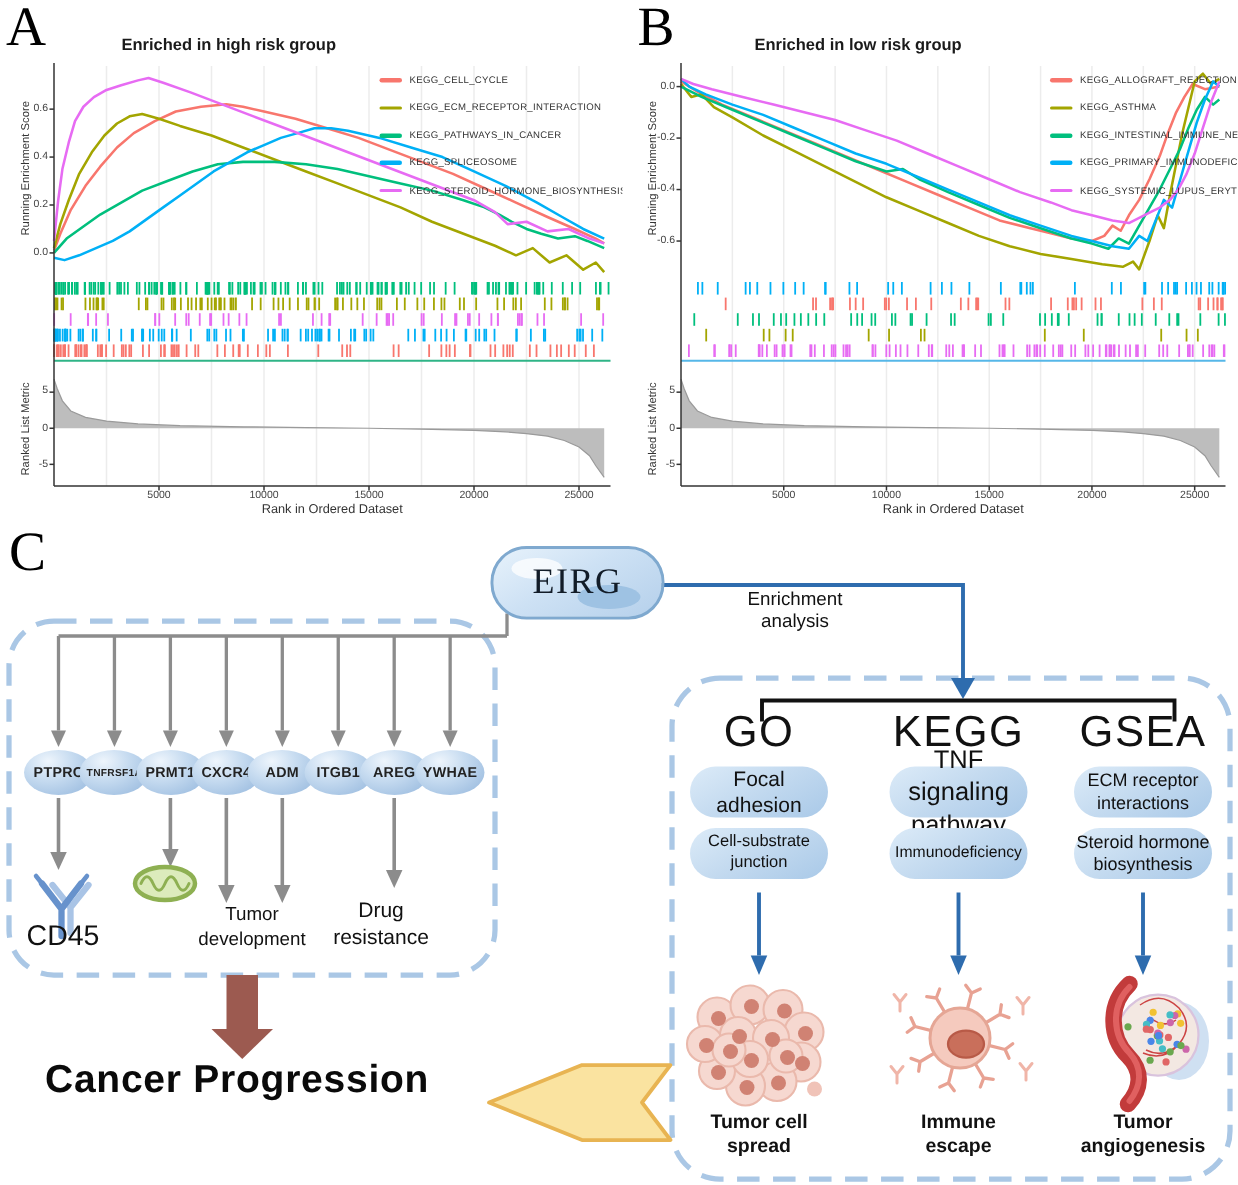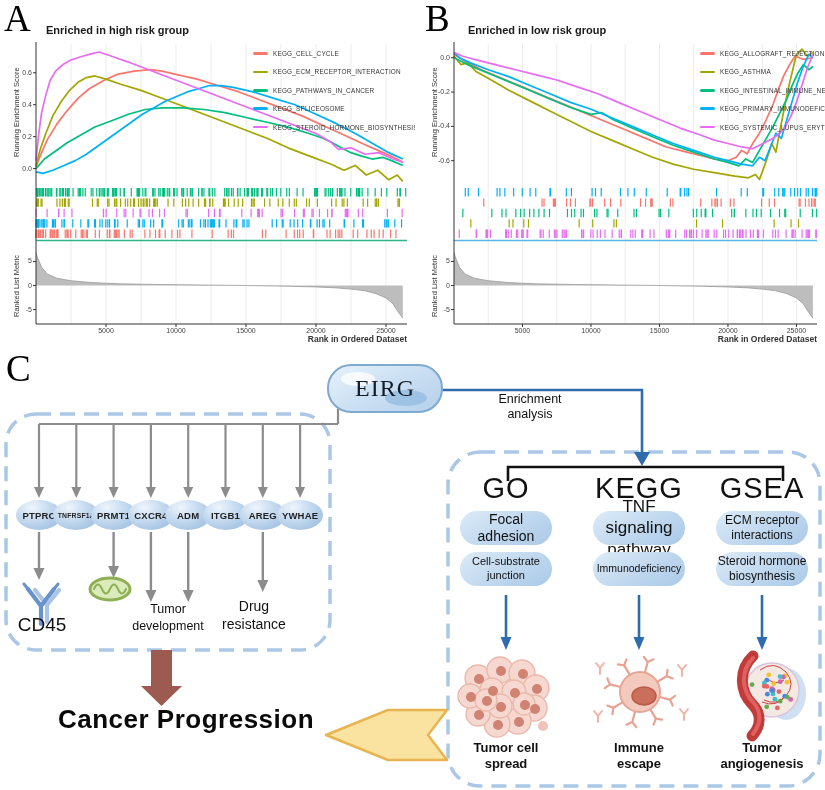--- a/index.html
+++ b/index.html
@@ -4,24 +4,24 @@
 <style>
   html,body{margin:0;padding:0;}
   body{width:825px;height:790px;background:#fff;position:relative;
        font-family:"Liberation Sans",sans-serif;overflow:hidden;}
   .panel{position:absolute;overflow:hidden;}
   #panel-a{left:0;top:0;width:415px;height:348px;}
   #panel-b{left:418px;top:0;width:407px;height:348px;}
   #panel-c{left:0;top:348px;width:825px;height:442px;}
   .panel svg{position:absolute;left:0;top:0;}
   .panel-letter{position:absolute;font-family:"Liberation Serif",serif;font-size:37px;color:#000;line-height:1;}
-  .chart-title{position:absolute;font-size:11px;font-weight:bold;color:#1a1a1a;white-space:nowrap;}
+  .chart-title{position:absolute;font-size:11px;font-weight:bold;color:#1a1a1a;white-space:nowrap;margin-left:35px;}
   .vlabel{position:absolute;transform:rotate(-90deg);transform-origin:left top;
           font-size:7.5px;color:#333;white-space:nowrap;}
-  .xlabel{position:absolute;font-size:8.5px;color:#333;text-align:right;font-weight:bold;}
+  .xlabel{position:absolute;font-size:8.5px;color:#333;text-align:center;}
   .tick-label{position:absolute;font-size:7px;color:#444;}
   .legend-row{position:absolute;display:flex;align-items:center;gap:5px;}
   .legend-line{width:15px;height:2.6px;border-radius:2px;flex:none;}
   .legend-text{font-size:6.4px;color:#333;white-space:nowrap;letter-spacing:.2px;}
   .gene{position:absolute;width:46px;height:30px;border-radius:50%;
         background:radial-gradient(ellipse at 35% 25%,#eef5fc 0%,#c6dbf0 40%,#a5c3e3 78%,#8fb4da 100%);
         display:flex;align-items:center;justify-content:center;font-weight:bold;
         font-size:9.5px;color:#222;letter-spacing:.2px;}
   .ctext{position:absolute;color:#111;text-align:center;}
   .eirg-pill{position:absolute;left:327px;top:16px;width:112px;height:45px;border-radius:24px;
@@ -29,21 +29,21 @@
         border:2px solid #7fa9cf;display:flex;align-items:center;justify-content:center;}
   .eirg-hl{position:absolute;left:12px;top:6px;width:34px;height:14px;border-radius:50%;background:rgba(255,255,255,.75);}
   .eirg-sh{position:absolute;right:14px;bottom:5px;width:42px;height:16px;border-radius:50%;background:#9ec2e3;}
   .eirg-text{font-family:"Liberation Serif",serif;font-size:24px;color:#121c28;letter-spacing:1px;position:relative;}
   .col-heading{position:absolute;font-size:29px;color:#111;text-align:center;letter-spacing:1px;}
   .pill{position:absolute;border-radius:17px;
         background:linear-gradient(150deg,#dcebf8 0%,#c2d9ef 50%,#a9c9e8 100%);
         display:flex;align-items:center;justify-content:center;text-align:center;
         color:#111;line-height:1.25;}
   .caption{position:absolute;font-size:13px;color:#111;text-align:center;line-height:16px;font-weight:bold;}
-  .cancer-prog{position:absolute;left:30px;top:356px;width:312px;text-align:center;
+  .cancer-prog{position:absolute;left:30px;top:356px;width:312px;
         font-size:26px;font-weight:bold;color:#0a0a0a;letter-spacing:.5px;}
 </style>
 </head>
 <body>
 
 <div class="panel" id="panel-a">
   <svg id="svg-a" width="415" height="348">
       <line x1="71" y1="44" x2="71" y2="324" stroke="#ececec" stroke-width="1"></line>
       <line x1="106" y1="44" x2="106" y2="324" stroke="#ececec" stroke-width="1"></line>
       <line x1="141" y1="44" x2="141" y2="324" stroke="#ececec" stroke-width="1"></line>

